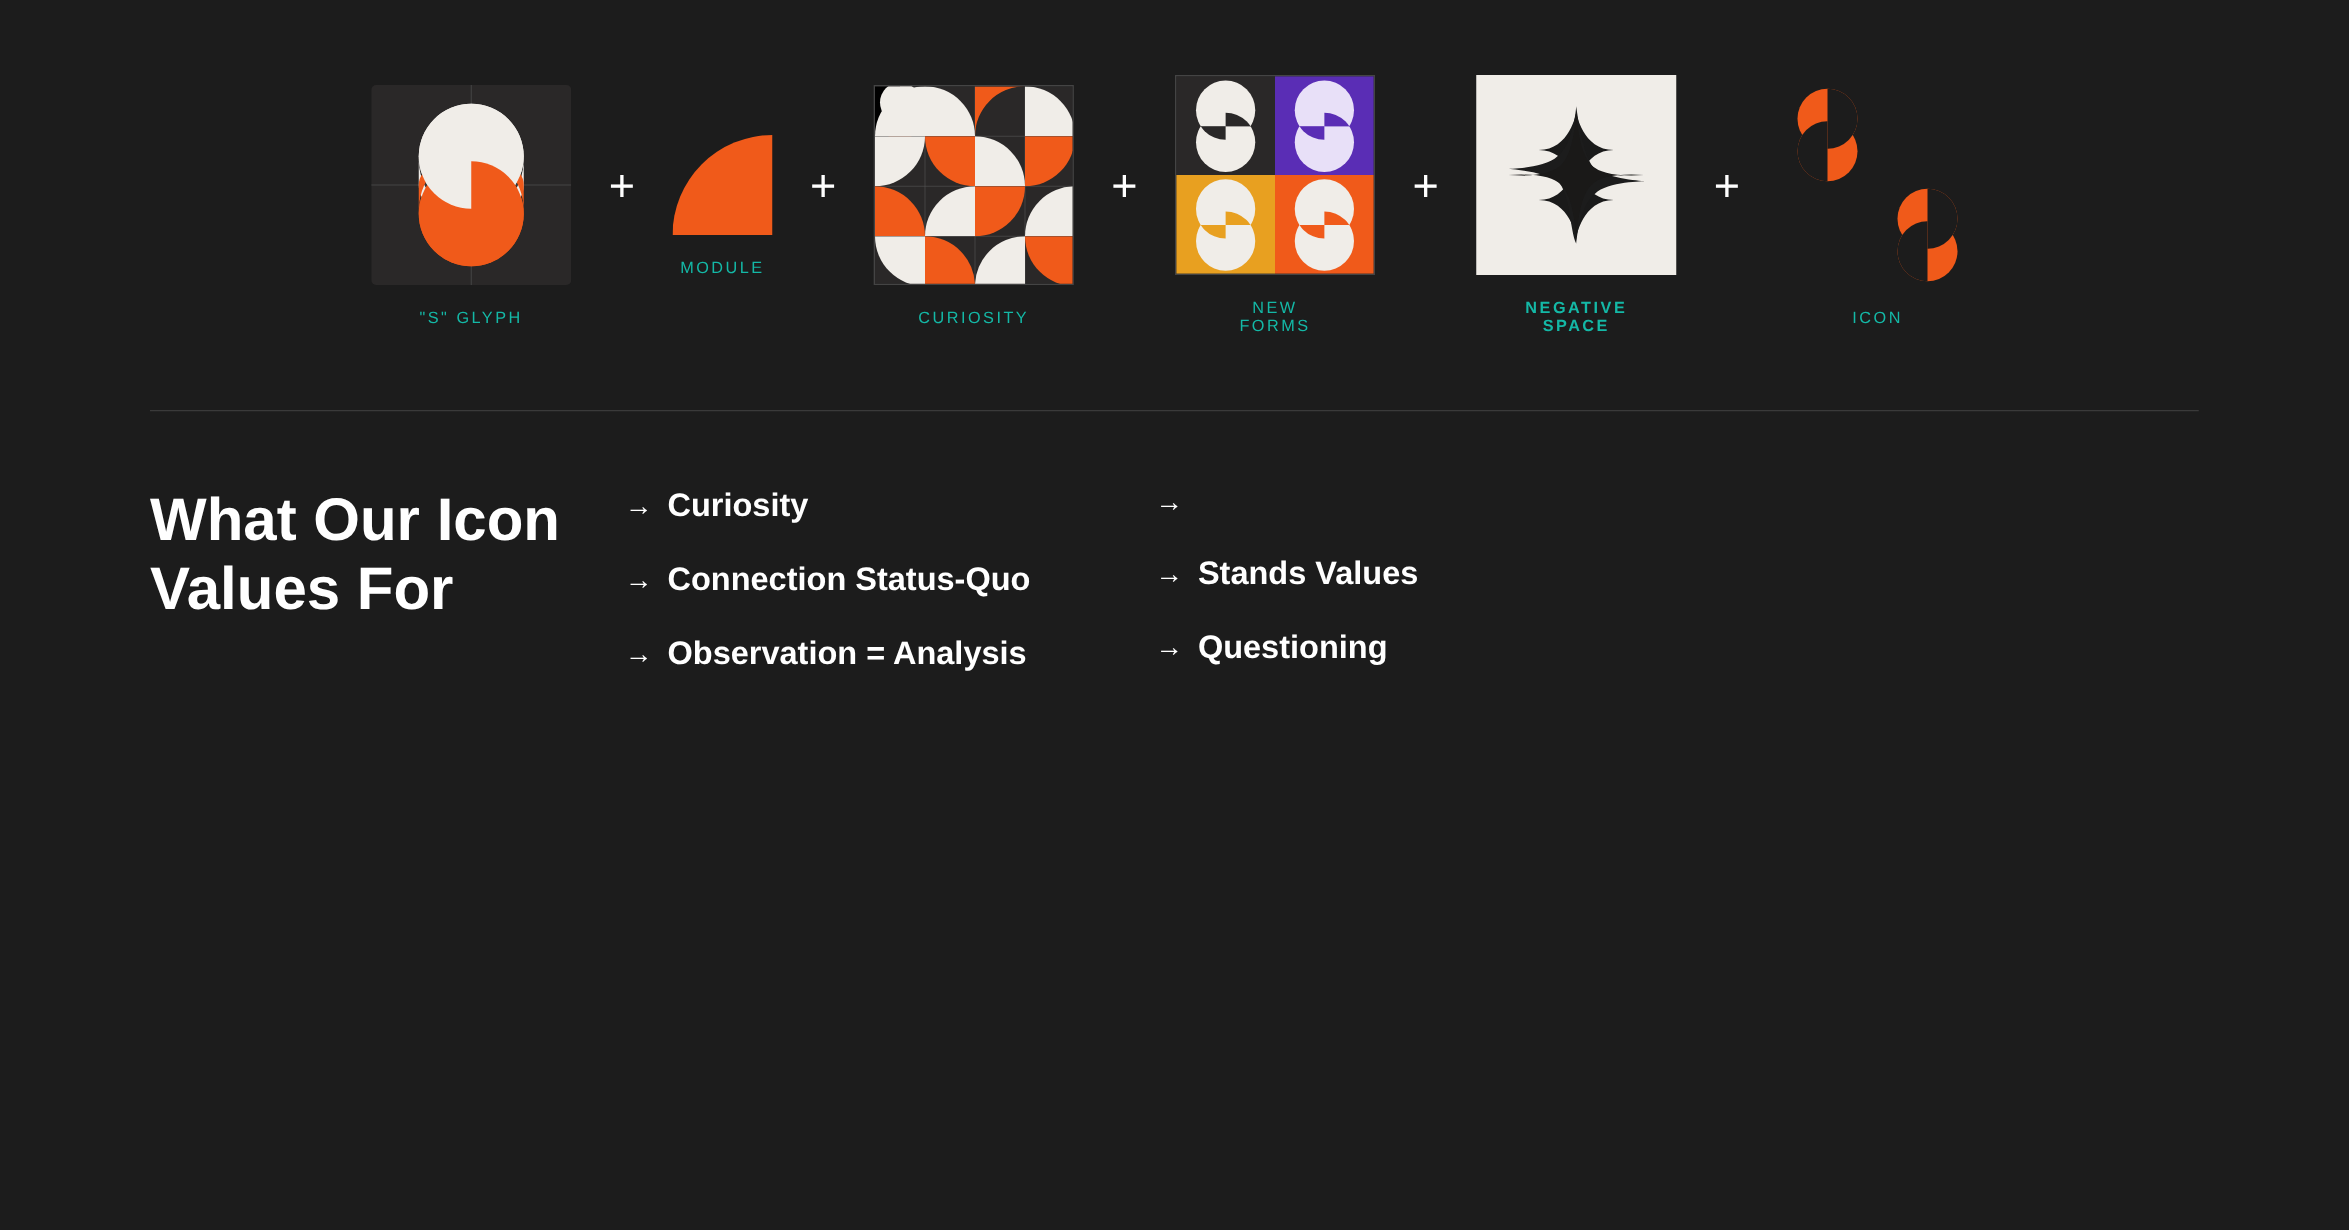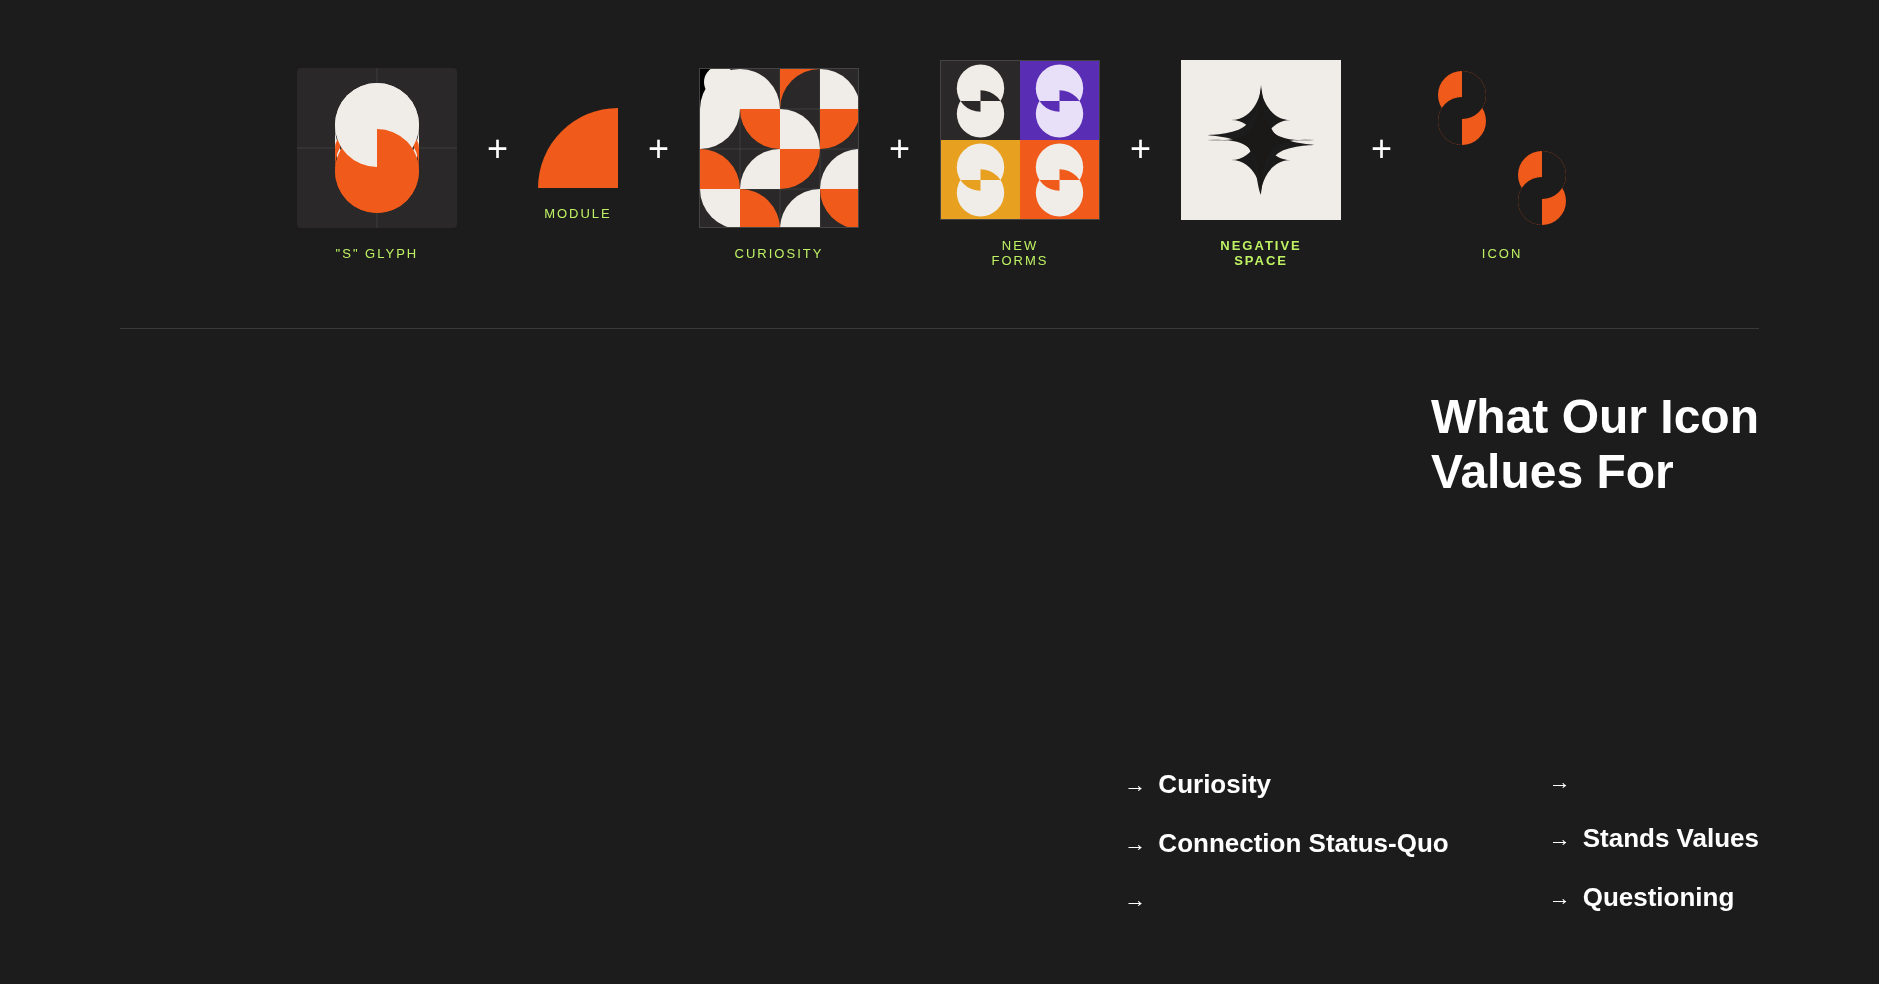--- a/index.html
+++ b/index.html
@@ -32,21 +32,21 @@
     }
 
     .element-group {
       display: flex;
       flex-direction: column;
       align-items: center;
       gap: 18px;
     }
 
     .element-label {
-      color: #bef264;
+      color: #14b8a6;
       font-size: 13px;
       letter-spacing: 2px;
       text-transform: uppercase;
       text-align: center;
       font-weight: 500;
     }
 
     .plus-sign {
       font-size: 36px;
       color: #ffffff;
@@ -128,23 +128,22 @@
     .divider {
       width: 100%;
       height: 1px;
       background-color: #3a3a3a;
       margin-bottom: 60px;
     }
 
     
     .bottom-section {
       display: flex;
-      align-items: flex-end;
+      align-items: flex-start;
       gap: 0;
-      flex-direction: column;
     }
 
     .heading-col {
       flex: 0 0 380px;
     }
 
     .heading-text {
       font-size: 48px;
       font-weight: 800;
       line-height: 1.15;
@@ -696,20 +695,21 @@
         <div class="value-item">
           <span class="arrow">→</span>
           <span>Curiosity</span>
         </div>
         <div class="value-item">
           <span class="arrow">→</span>
           <span>Connection Status-Quo</span>
         </div>
         <div class="value-item">
           <span class="arrow">→</span>
+          <span>Observation = Analysis</span>
         </div>
       </div>
 
       <div class="values-list">
         <div class="value-item">
           <span class="arrow">→</span>
         </div>
         <div class="value-item">
           <span class="arrow">→</span>
           <span>Stands Values</span>

